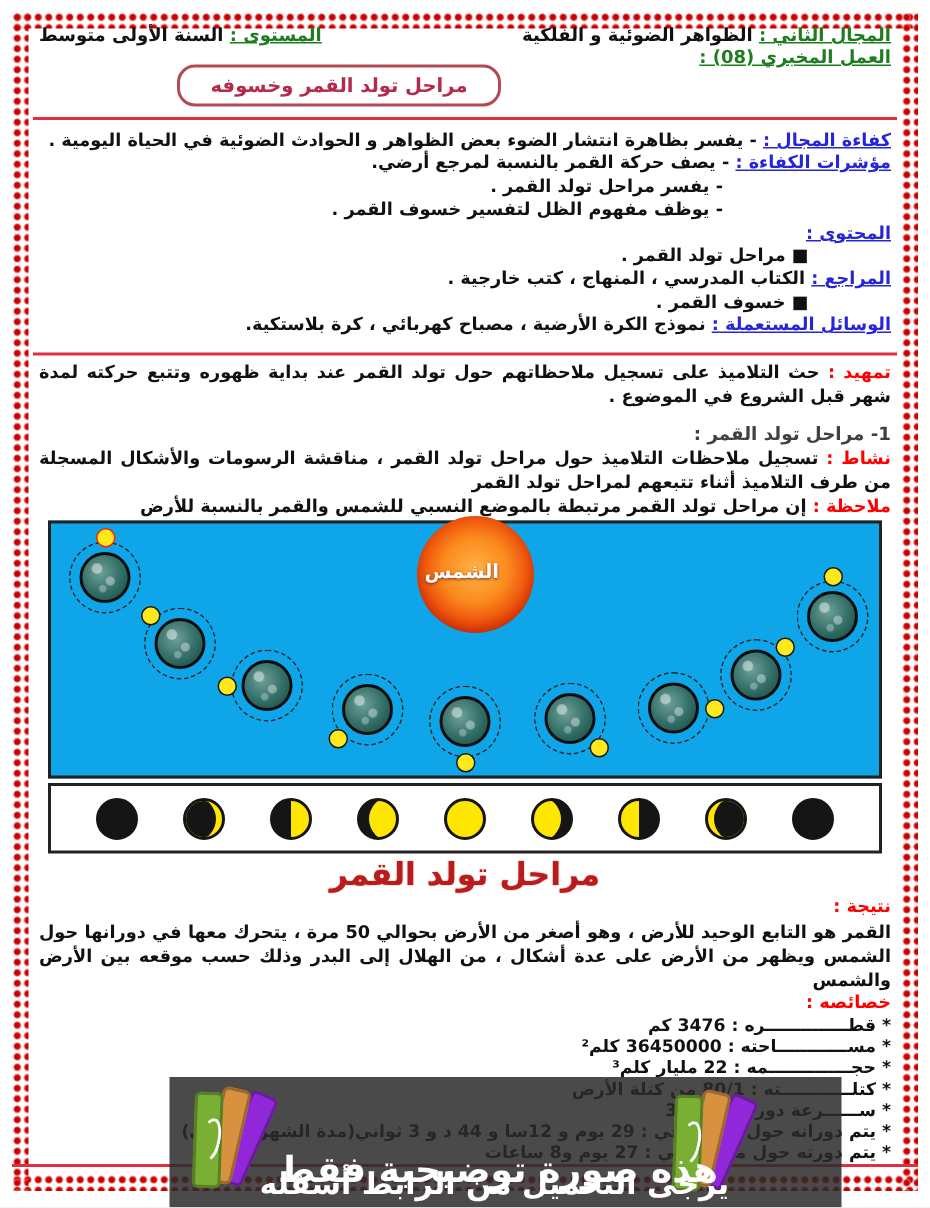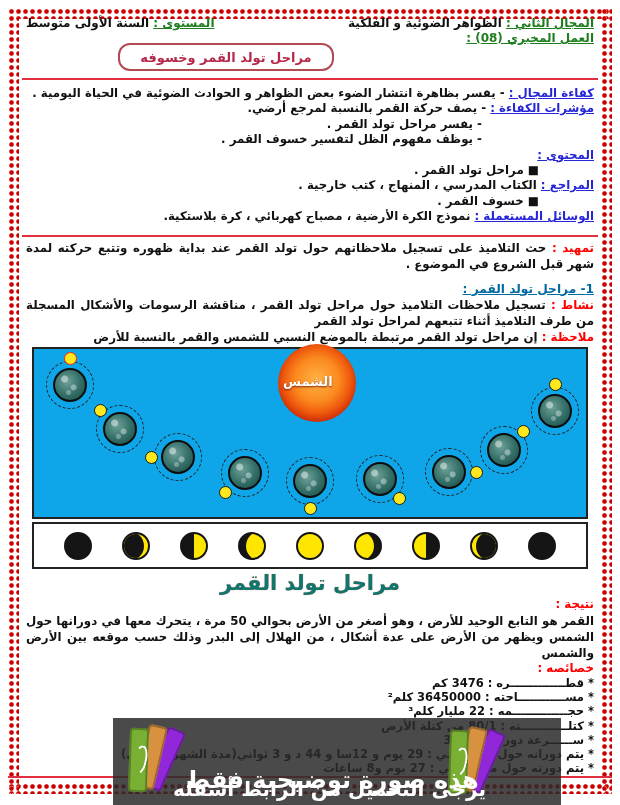--- a/index.html
+++ b/index.html
@@ -35,21 +35,21 @@
   .rule.r1{margin-top:0;}
   .rule.r2{margin-top:10px;}
 
   .meta{margin-top:6px;font-size:11.8px;}
   .meta p{margin:0;line-height:15.4px;}
   .ind1{padding-right:112px;}
   .ind2{padding-right:55px;}
 
   .para{margin:0;font-size:11.8px;line-height:16px;text-align:justify;}
   .p-intro{margin-top:3px;}
-  .sec-title{margin:10px 0 0 0;font-size:12.2px;line-height:15.5px;color:#0369a1;text-decoration:underline;}
+  .sec-title{margin:10px 0 0 0;font-size:12.2px;line-height:15.5px;color:#404040;}
   .ln{margin:0;font-size:11.8px;line-height:15.4px;}
 
   
   .orbit-box{position:relative;margin:2px 6px 0 6px;height:172px;border:2px solid #222;box-sizing:border-box;direction:ltr;background:#0ea5e9;}
   .sun{position:absolute;width:78px;height:78px;border-radius:50%;left:244px;top:-5px;z-index:6;
     background:radial-gradient(circle at 50% 46%,#ffb347 0%,#fb8a1e 38%,#ef5a0d 58%,#c21f04 78%,#870c02 94%);}
   .sun-label{position:absolute;left:5px;top:30px;color:#fff;font-size:13px;text-shadow:0 1px 2px rgba(110,20,0,.85);}
   .orbit{position:absolute;width:48px;height:48px;border:1.6px dashed #222;border-radius:50%;box-sizing:border-box;}
   .earth{position:absolute;width:34px;height:34px;border-radius:50%;border:2px solid #0d0d0d;box-sizing:border-box;
     background:
@@ -67,21 +67,21 @@
   .phase::after{content:"";position:absolute;width:30px;height:30px;border-radius:50%;top:-3px;}
   .phase.new{background:#151515;}              .phase.new::after{display:none;}
   .phase.full{background:#ffe600;}             .phase.full::after{display:none;}
   .phase.first-quarter{background:linear-gradient(to right,#151515 50%,#ffe600 50%);} .phase.first-quarter::after{display:none;}
   .phase.last-quarter{background:linear-gradient(to right,#ffe600 50%,#151515 50%);}  .phase.last-quarter::after{display:none;}
   .phase.waxing-crescent{background:#ffe600;}  .phase.waxing-crescent::after{background:#151515;left:-10px;}
   .phase.waning-crescent{background:#ffe600;}  .phase.waning-crescent::after{background:#151515;left:4px;}
   .phase.waxing-gibbous{background:#151515;}   .phase.waxing-gibbous::after{background:#ffe600;left:6px;}
   .phase.waning-gibbous{background:#151515;}   .phase.waning-gibbous::after{background:#ffe600;left:-12px;}
 
-  .caption{margin-top:1px;height:27px;text-align:center;font-size:21px;line-height:26px;color:#0f766e;
+  .caption{margin-top:1px;height:27px;text-align:center;font-size:21px;line-height:26px;color:#b91c1c;
     text-shadow:0 0 1px rgba(190,70,50,.8);}
 
   .props{font-size:11.5px;}
   .prop-line{line-height:14.2px;white-space:nowrap;overflow:hidden;}
 
   
   .banner{position:absolute;left:113px;top:718px;width:448px;height:87px;background:rgba(42,42,42,.85);z-index:50;}
   .wm1{position:absolute;top:2px;left:55px;right:65px;text-align:center;color:#fff;font-size:24px;line-height:32px;
     font-family:"DejaVu Sans",sans-serif;margin-top:44px;}
   .wm2{position:absolute;bottom:2px;left:60px;right:75px;text-align:center;color:#fff;font-size:20px;line-height:28px;}

